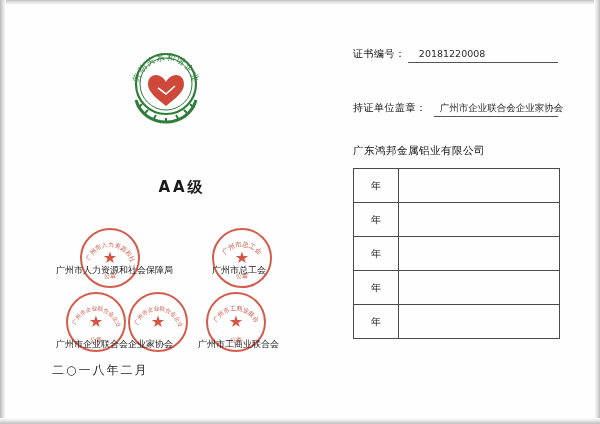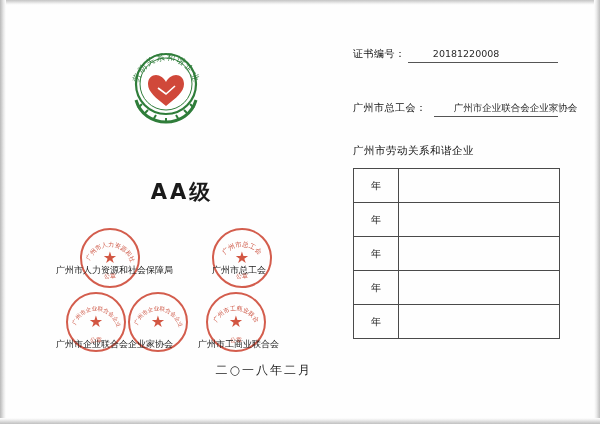--- a/index.html
+++ b/index.html
@@ -71,21 +71,21 @@
     letter-spacing: 1px;
     white-space: nowrap;
   }
   .grade-title {
     position: absolute;
     left: 52px;
     top: 178px;
     width: 260px;
     text-align: center;
     font-family: "DejaVu Sans", sans-serif;
-    font-size: 21px;
+    font-size: 15px;
     font-weight: bold;
     color: #1a1a1a;
     letter-spacing: 3px;
   }
 
   
   .seal {
     position: absolute;
     width: 60px;
     height: 60px;
@@ -128,21 +128,21 @@
     font-size: 9px;
     color: #1a1a1a;
     white-space: nowrap;
   }
 
   .date-line {
     position: absolute;
     left: 52px;
     top: 362px;
     width: 260px;
-    text-align: right;
+    text-align: left;
     font-family: "DejaVu Sans", sans-serif;
     font-size: 12px;
     color: #1a1a1a;
     letter-spacing: 2px;
   }
 
   
   .field-row {
     position: absolute;
     font-family: "DejaVu Sans", sans-serif;
@@ -151,21 +151,21 @@
     white-space: nowrap;
   }
   .field-label {
     font-size: 10px;
     color: #111;
     letter-spacing: 0.5px;
   }
   .field-value {
     font-size: 9.5px;
     color: #2a2a2a;
-    margin-left: 24px;
+    margin-left: 10px;
   }
   .field-underline {
     position: absolute;
     border-bottom: 1px solid #555;
   }
   .notice-line {
     position: absolute;
     left: 353px;
     top: 144px;
     font-family: "DejaVu Sans", sans-serif;
@@ -304,26 +304,26 @@
 
   <div class="date-line">二○一八年二月</div>
 
   <div class="field-row" style="left:353px; top:47px;">
     <span class="field-label">证书编号：</span>
     <span class="field-value">20181220008</span>
   </div>
   <div class="field-underline" style="left:408px; top:62px; width:150px;"></div>
 
   <div class="field-row" style="left:353px; top:101px;">
-    <span class="field-label">广州市总工会：</span>
+    <span class="field-label">持证单位盖章：</span>
     <span class="field-value">广州市企业联合会企业家协会</span>
   </div>
   <div class="field-underline" style="left:434px; top:116px; width:124px;"></div>
 
-  <div class="notice-line">广州市劳动关系和谐企业</div>
+  <div class="notice-line">广东鸿邦金属铝业有限公司</div>
 
   <table class="year-table">
     <tbody>
       <tr>
         <td class="year-cell">年</td>
         <td class="blank-cell"></td>
       </tr>
       <tr>
         <td class="year-cell">年</td>
         <td class="blank-cell"></td>

